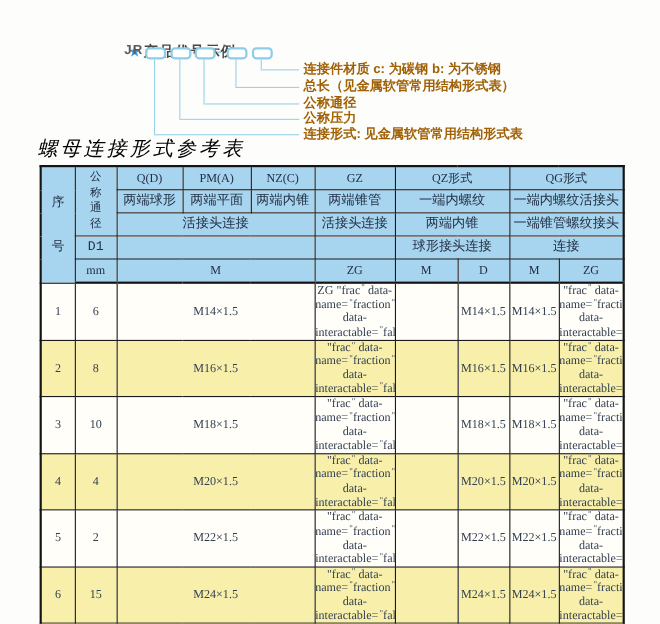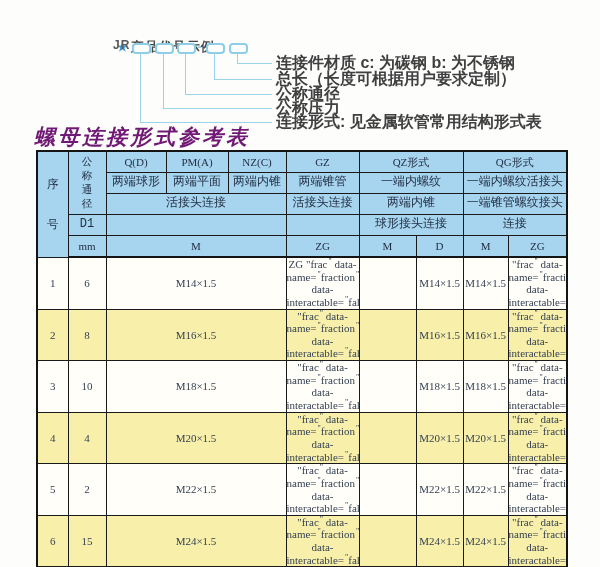--- a/index.html
+++ b/index.html
@@ -7,25 +7,25 @@
     width:600px;height:567px;position:relative;background:#fdfdfc;
     font-family:"Liberation Sans",sans-serif;overflow:hidden;
   }
   
   .code-title{position:absolute;left:117px;top:38px;font-size:13px;font-weight:bold;color:#474747;letter-spacing:1px;white-space:nowrap;}
   .code-title .star{color:#3d9ad8;margin-right:2px;font-size:12px;}
   .jr{position:absolute;left:113px;top:38px;font-size:12px;font-weight:bold;color:#5a5a5a;letter-spacing:1px;}
   .cbox{position:absolute;top:43px;width:15px;height:7px;border:2px solid #8ecde6;border-radius:4px;background:#fff;}
   .chyph{position:absolute;top:39px;font-size:13px;font-weight:bold;color:#8ecde6;}
   .lline{position:absolute;background:#9ad2e8;}
-  .code-label{position:absolute;left:276px;font-size:16px;font-weight:600;color:#404040;white-space:nowrap;line-height:13px;}
+  .code-label{position:absolute;left:276px;font-size:12px;font-weight:600;color:#a16207;white-space:nowrap;line-height:13px;}
   
   .table-title{
     position:absolute;left:34px;top:123px;font-family:"DejaVu Serif",serif;
-    font-size:21px;font-weight:bold;font-style:italic;letter-spacing:3px;color:#701a75;white-space:nowrap;
+    font-size:18px;font-weight:normal;font-style:italic;letter-spacing:3px;color:#000000;white-space:nowrap;
   }
   
   table.ref{
     position:absolute;left:36px;top:150px;width:530px;
     border-collapse:collapse;table-layout:fixed;
     font-family:"Liberation Serif",serif;color:#333f52;
     border:2px solid #141414;
   }
   .ref th,.ref td{
     border:1px solid #1a1a1a;padding:0;text-align:center;vertical-align:middle;
@@ -60,21 +60,21 @@
 <div class="lline" style="left:185px;top:52px;width:1px;height:42px"></div>
 <div class="lline" style="left:214px;top:52px;width:1px;height:27px"></div>
 <div class="lline" style="left:237px;top:52px;width:1px;height:11px"></div>
 <div class="lline" style="left:237px;top:63px;width:35px;height:1px"></div>
 <div class="lline" style="left:214px;top:79px;width:58px;height:1px"></div>
 <div class="lline" style="left:185px;top:94px;width:87px;height:1px"></div>
 <div class="lline" style="left:163px;top:108px;width:109px;height:1px"></div>
 <div class="lline" style="left:140px;top:122px;width:132px;height:1px"></div>
 
 <div class="code-label" style="top:56px">连接件材质  c: 为碳钢  b: 为不锈钢</div>
-<div class="code-label" style="top:72px">总长（长度可根据用户要求定制）</div>
+<div class="code-label" style="top:72px">总长（见金属软管常用结构形式表）</div>
 <div class="code-label" style="top:87px">公称通径</div>
 <div class="code-label" style="top:101px">公称压力</div>
 <div class="code-label" style="top:115px">连接形式: 见金属软管常用结构形式表</div>
 
 <div class="table-title">螺母连接形式参考表</div>
 
 <table class="ref">
   <colgroup>
     <col style="width:31px">
       <col style="width:38px">

